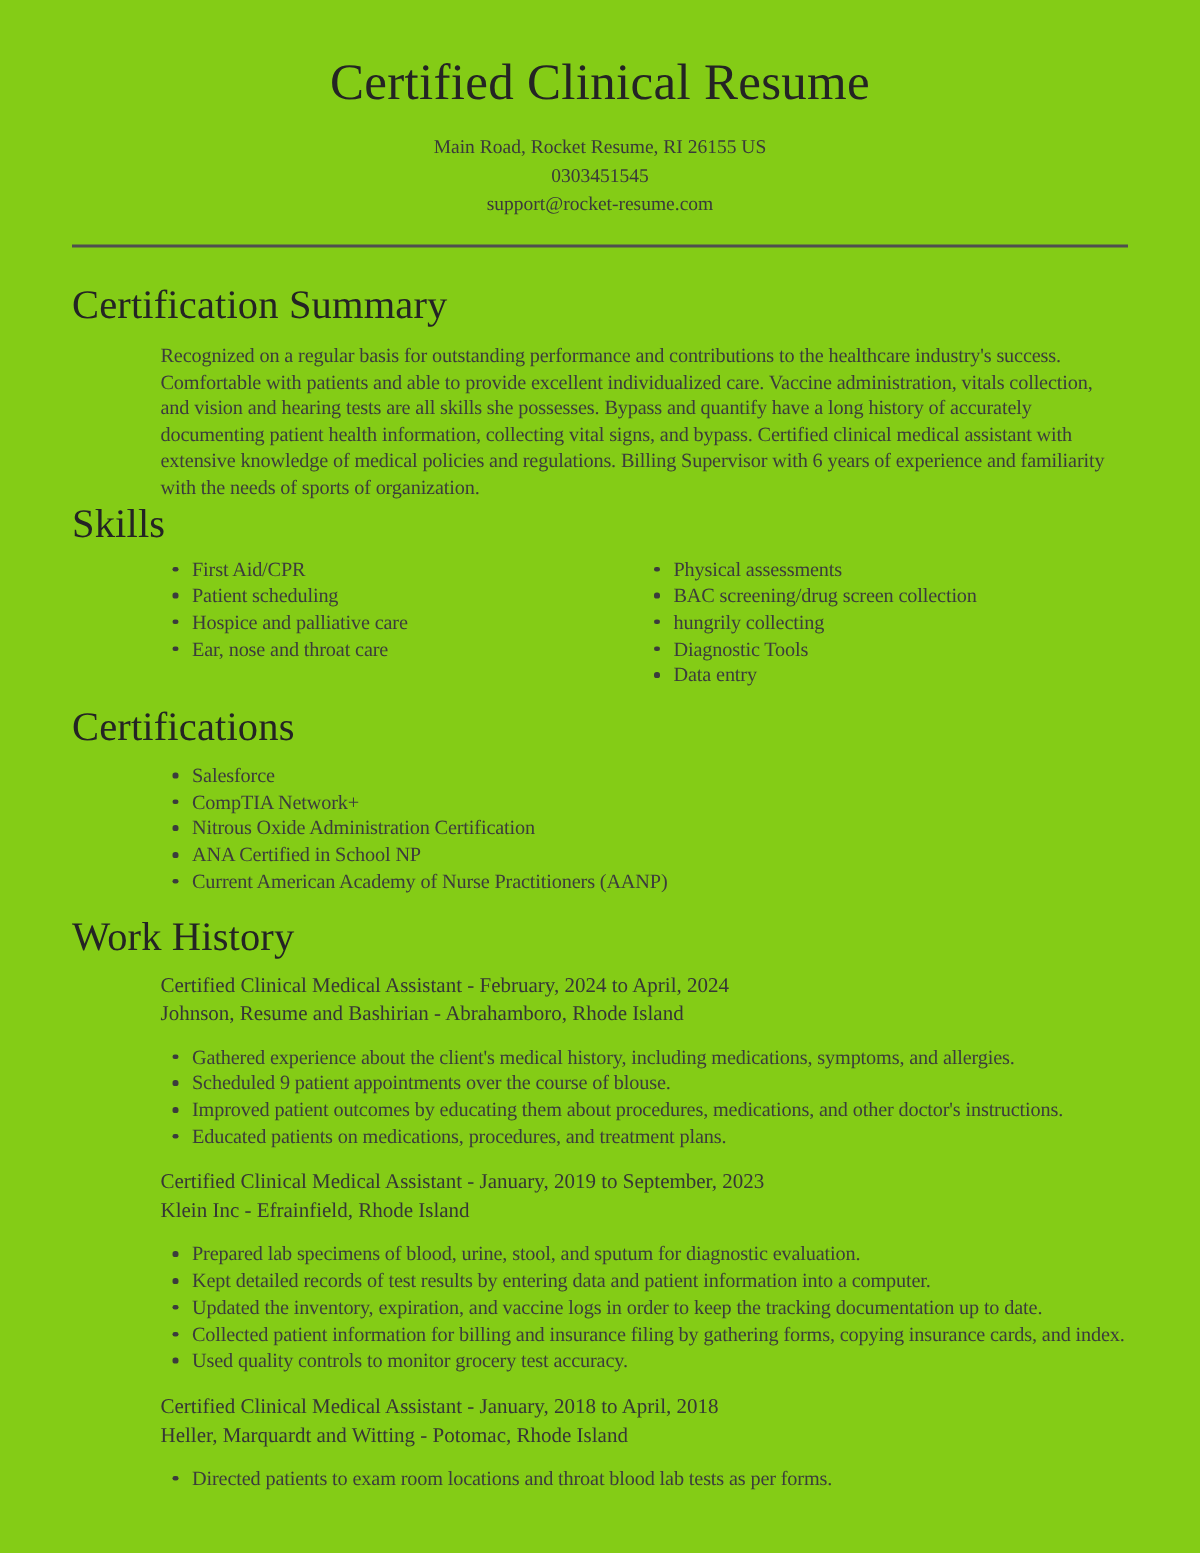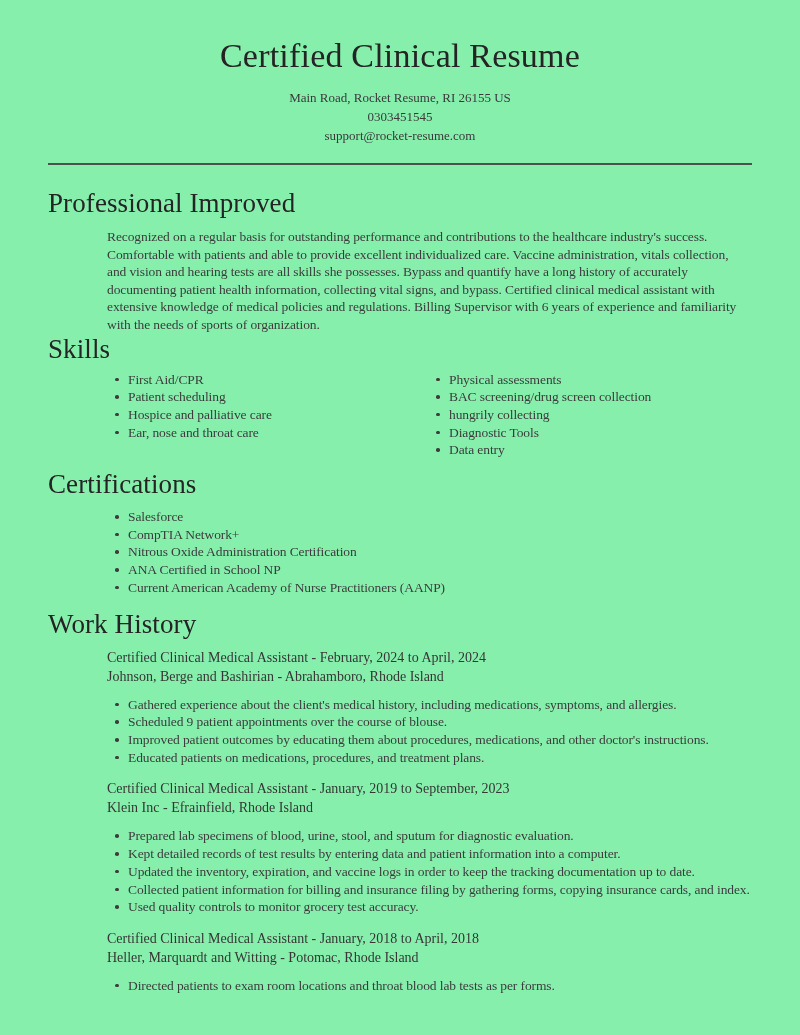--- a/index.html
+++ b/index.html
@@ -7,21 +7,21 @@
     padding: 0;
     background: #ffffff;
   }
   .page {
     position: relative;
     width: 800px;
     height: 1035px;
     box-sizing: border-box;
     padding: 34px 48px 0 48px;
     overflow: hidden;
-    background: #86efac;
+    background: #84cc16;
     font-family: "Liberation Serif", "DejaVu Serif", serif;
     color: #3c3c3c;
   }
 
   
   .resume-title {
     margin: 0;
     font-size: 34px;
     line-height: 44px;
     font-weight: 400;
@@ -117,21 +117,21 @@
     <h1 class="resume-title">Certified Clinical Resume</h1>
     <div class="contact">
       <div>Main Road, Rocket Resume, RI 26155 US</div>
       <div>0303451545</div>
       <div>support@rocket-resume.com</div>
     </div>
   </header>
 
   <hr class="divider">
 
-  <h2 class="section-heading h-summary">Professional Improved</h2>
+  <h2 class="section-heading h-summary">Certification Summary</h2>
   <p class="summary-text">Recognized on a regular basis for outstanding performance and contributions to the healthcare industry's success. Comfortable with patients and able to provide excellent individualized care. Vaccine administration, vitals collection, and vision and hearing tests are all skills she possesses. Bypass and quantify have a long history of accurately documenting patient health information, collecting vital signs, and bypass. Certified clinical medical assistant with extensive knowledge of medical policies and regulations. Billing Supervisor with 6 years of experience and familiarity with the needs of sports of organization.</p>
 
   <h2 class="section-heading h-skills">Skills</h2>
   <div class="skills-cols">
     <ul class="blist skills-col-left">
 
     <li>First Aid/CPR</li>
         <li>Patient scheduling</li>
         <li>Hospice and palliative care</li>
         <li>Ear, nose and throat care</li>
@@ -155,21 +155,21 @@
       <li>ANA Certified in School NP</li>
       <li>Current American Academy of Nurse Practitioners (AANP)</li>
     </ul>
 
   <h2 class="section-heading h-work">Work History</h2>
   <div class="jobs">
 
       <div class="job">
         <div class="job-head">
           <div>Certified Clinical Medical Assistant - February, 2024 to April, 2024</div>
-          <div>Johnson, Berge and Bashirian - Abrahamboro, Rhode Island</div>
+          <div>Johnson, Resume and Bashirian - Abrahamboro, Rhode Island</div>
         </div>
         <ul class="blist job-bullets">
 
         <li>Gathered experience about the client's medical history, including medications, symptoms, and allergies.</li>
           <li>Scheduled 9 patient appointments over the course of blouse.</li>
           <li>Improved patient outcomes by educating them about procedures, medications, and other doctor's instructions.</li>
           <li>Educated patients on medications, procedures, and treatment plans.</li>
         </ul>
       </div>
 

